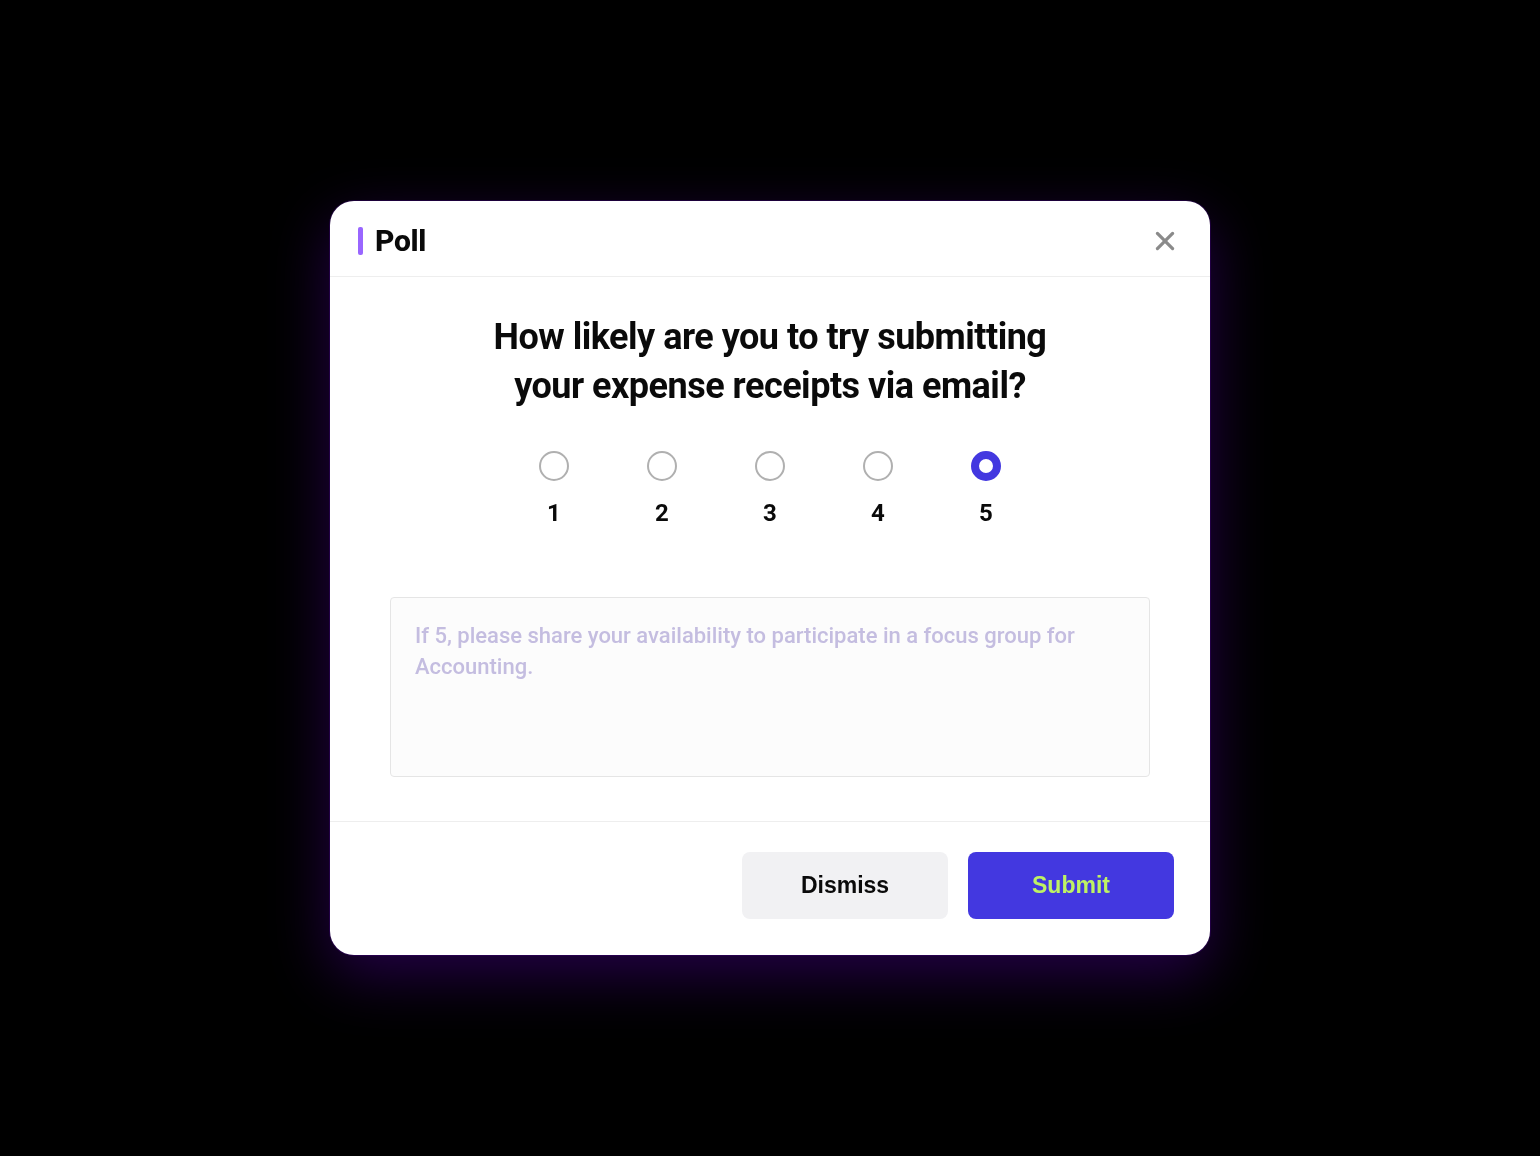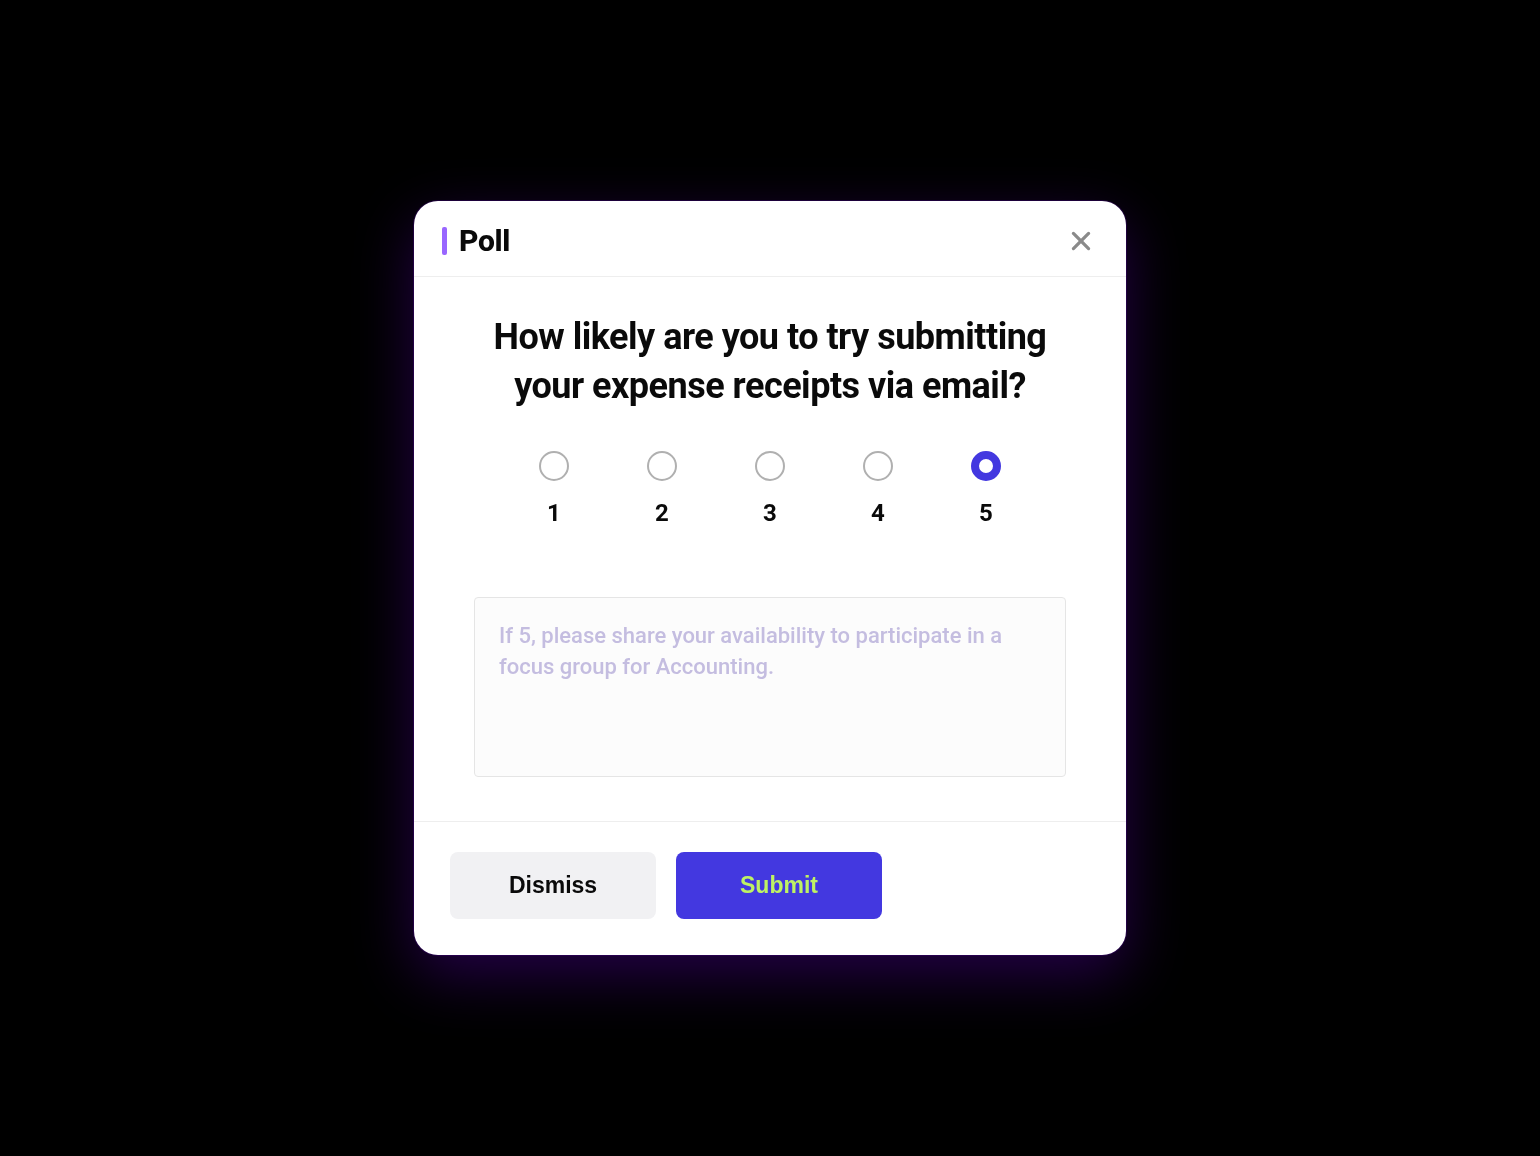--- a/index.html
+++ b/index.html
@@ -10,21 +10,21 @@
     body {
       width: 1540px;
       height: 1156px;
       background: #000000;
       font-family: -apple-system, BlinkMacSystemFont, "Segoe UI", Roboto, Helvetica, Arial, sans-serif;
       display: flex;
       align-items: center;
       justify-content: center;
     }
     .modal {
-      width: 712px;
+      width: 880px;
       background: #ffffff;
       border-radius: 24px;
       box-shadow: 0 0 0 1px rgba(60, 0, 120, 0.4), 0 20px 60px rgba(60, 0, 120, 0.6);
       overflow: hidden;
     }
     .modal-header {
       display: flex;
       align-items: center;
       justify-content: space-between;
       padding: 22px 28px 18px 28px;
@@ -118,20 +118,21 @@
       line-height: 1.45;
     }
     .comment-box::placeholder {
       color: #c4bde0;
       font-weight: 500;
     }
     .modal-footer {
       border-top: 1px solid #eeeeee;
       padding: 30px 36px 36px 36px;
       display: flex;
+      justify-content: flex-end;
       gap: 20px;
     }
     .btn {
       border: none;
       border-radius: 8px;
       font-size: 23px;
       font-weight: 700;
       padding: 20px 0;
       width: 206px;
       cursor: pointer;

